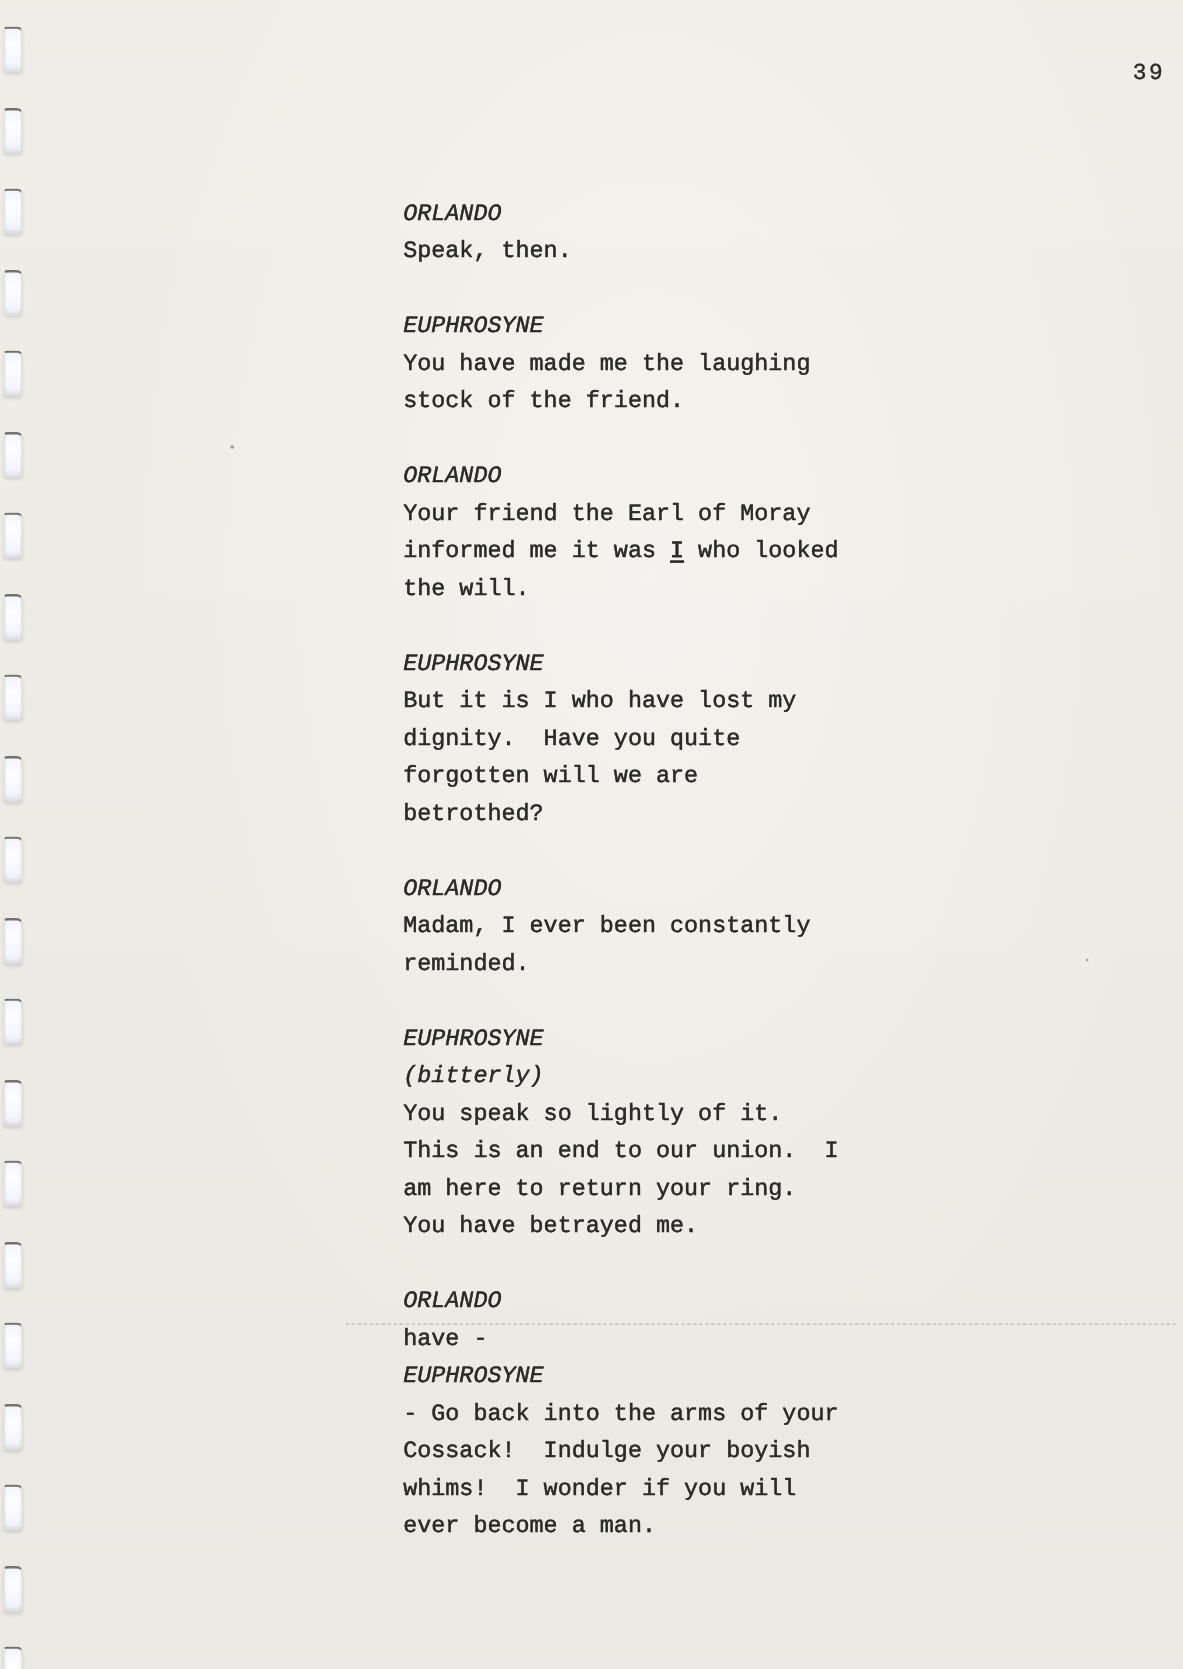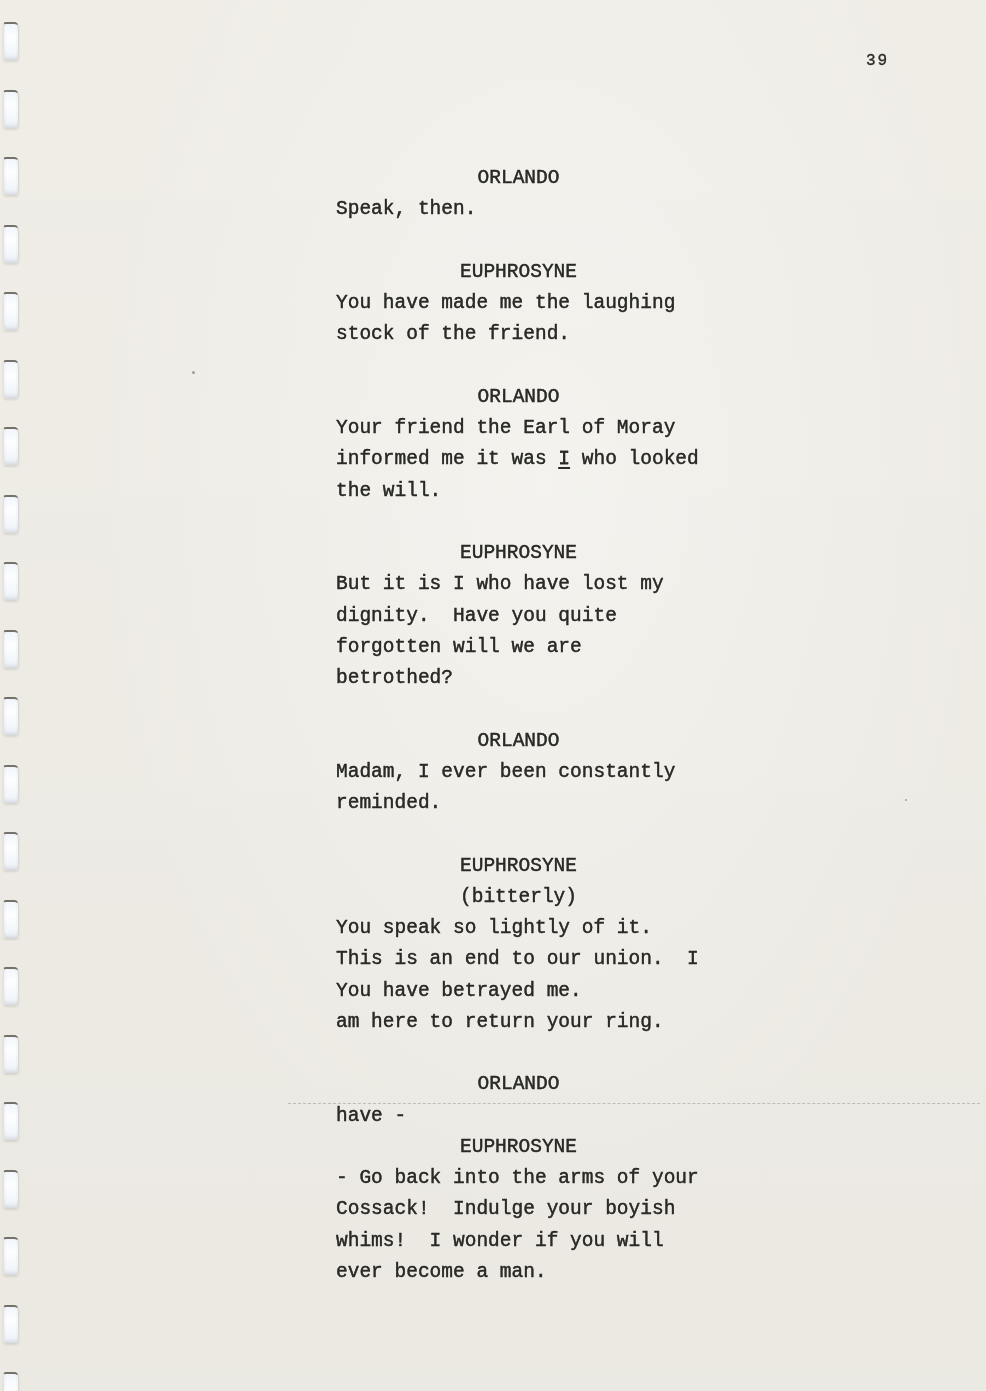--- a/index.html
+++ b/index.html
@@ -34,45 +34,45 @@
     background: linear-gradient(180deg, #f2f6fb 0%, #fdfeff 35%, #f4f7fb 75%, #e9edf2 100%);
     border-top: 2px solid #73716a;
     border-right: 1px solid #d9d9d3;
     border-left: 1px solid #e4e4de;
     box-shadow: 0 2px 2px rgba(120,118,110,0.18), inset 0 -2px 3px rgba(160,165,175,0.25);
   }
 
   
   .page-number {
     position: absolute;
-    left: 866px;
+    left: 944px;
     top: 46px;
-    font-size: 16px;
+    font-size: 19px;
     line-height: 31.25px;
     letter-spacing: 2px;
     -webkit-text-stroke: 0.35px #2a2a27;
     white-space: pre;
   }
 
   
   .script {
     position: absolute;
     left: 336px;
     top: 163px;
     width: 365px;
     font-size: 19.5px;
     line-height: 31.25px;
     -webkit-text-stroke: 0.35px #2a2a27;
     text-shadow: 0 0 0.4px rgba(42,42,39,0.55);
   }
   .block + .block { margin-top: 31.25px; }
   .block.no-gap { margin-top: 0; }
   .char-name, .paren {
-    text-align: center;
     white-space: pre;
+    font-style: italic;
   }
   .dialogue-line {
     white-space: pre;
   }
   .dialogue-line u {
     text-decoration: underline;
     text-underline-offset: 3px;
     text-decoration-thickness: 1.5px;
   }
 
@@ -149,22 +149,22 @@
     <div class="block">
       <div class="char-name">ORLANDO</div>
       <div class="dialogue-line">Madam, I ever been constantly</div>
       <div class="dialogue-line">reminded.</div>
     </div>
     <div class="block">
       <div class="char-name">EUPHROSYNE</div>
       <div class="paren">(bitterly)</div>
       <div class="dialogue-line">You speak so lightly of it.</div>
       <div class="dialogue-line">This is an end to our union.  I</div>
+      <div class="dialogue-line">am here to return your ring.</div>
       <div class="dialogue-line">You have betrayed me.</div>
-      <div class="dialogue-line">am here to return your ring.</div>
     </div>
     <div class="block">
       <div class="char-name">ORLANDO</div>
       <div class="dialogue-line">have -</div>
     </div>
     <div class="block no-gap">
       <div class="char-name">EUPHROSYNE</div>
       <div class="dialogue-line">- Go back into the arms of your</div>
       <div class="dialogue-line">Cossack!  Indulge your boyish</div>
       <div class="dialogue-line">whims!  I wonder if you will</div>

